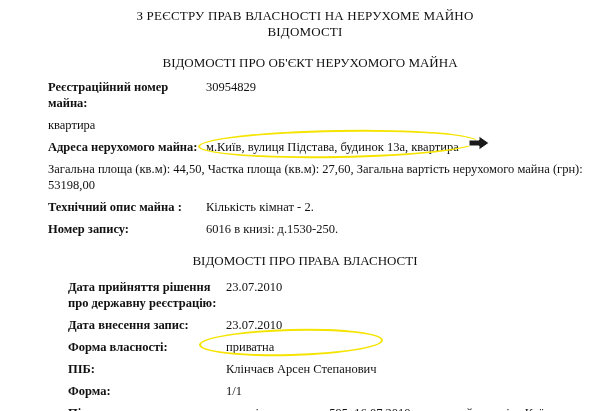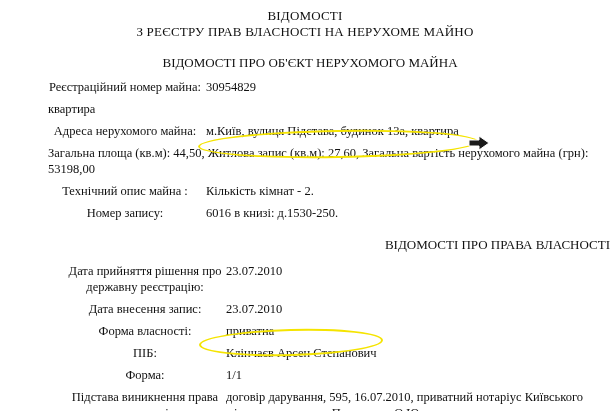--- a/index.html
+++ b/index.html
@@ -32,43 +32,42 @@
     letter-spacing: 0.2px;
   }
   .section-heading {
     text-align: center;
     font-size: 13px;
     margin-top: 14px;
     margin-bottom: 8px;
     margin-left: 10px;
   }
   .section-heading-2 {
-    text-align: right;
+    text-align: center;
     font-size: 13px;
     margin-top: 16px;
     margin-bottom: 10px;
   }
   .rows {
     margin-left: 48px;
     margin-right: 10px;
   }
   .row {
     display: flex;
     align-items: flex-start;
     margin-bottom: 6px;
     font-size: 12.5px;
     line-height: 1.28;
   }
   .row .label {
     width: 158px;
     flex: 0 0 158px;
-    font-weight: normal;
+    font-weight: bold;
     padding-right: 4px;
     box-sizing: border-box;
-    text-align: center;
   }
   .row .value {
     flex: 1 1 auto;
   }
   .full-row {
     font-size: 12.5px;
     line-height: 1.3;
     margin-bottom: 6px;
   }
   .full-row b {
@@ -103,22 +102,22 @@
     z-index: 6;
   }
   .muted-label { font-weight: normal; margin-left: 20px; }
 </style>
 </head>
 <body>
 
 <div class="page">
 
   <div class="title-block">
+    <div class="title-line">З РЕЄСТРУ ПРАВ ВЛАСНОСТІ НА НЕРУХОМЕ МАЙНО</div>
     <div class="title-line">ВІДОМОСТІ</div>
-    <div class="title-line">З РЕЄСТРУ ПРАВ ВЛАСНОСТІ НА НЕРУХОМЕ МАЙНО</div>
   </div>
 
   <div class="section-heading">ВІДОМОСТІ ПРО ОБ'ЄКТ НЕРУХОМОГО МАЙНА</div>
 
   <div class="rows">
 
     <div class="row">
       <div class="label">Реєстраційний номер майна:</div>
       <div class="value">30954829</div>
     </div>
@@ -128,21 +127,21 @@
     </div>
 
     <div class="row">
       <div class="label">Адреса нерухомого майна:</div>
       <div class="value">м.Київ, вулиця Підстава, будинок 13а, квартира</div>
     </div>
 
     <div class="full-row">
       <b>Загальна площа (кв.м):</b>
       <span>44,50,</span>
-      <b>Житлова запис (кв.м):</b>
+      <b>Частка площа (кв.м):</b>
       <span>27,60,</span>
       <b>Загальна вартість нерухомого майна (грн):</b>
       <span>53198,00</span>
     </div>
 
     <div class="row">
       <div class="label">Технічний опис майна :</div>
       <div class="value">Кількість кімнат - 2.</div>
     </div>
 

